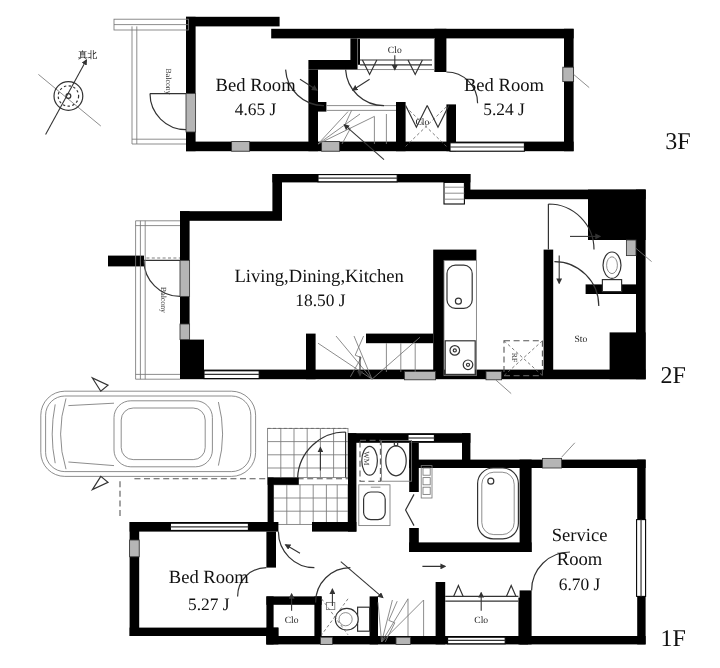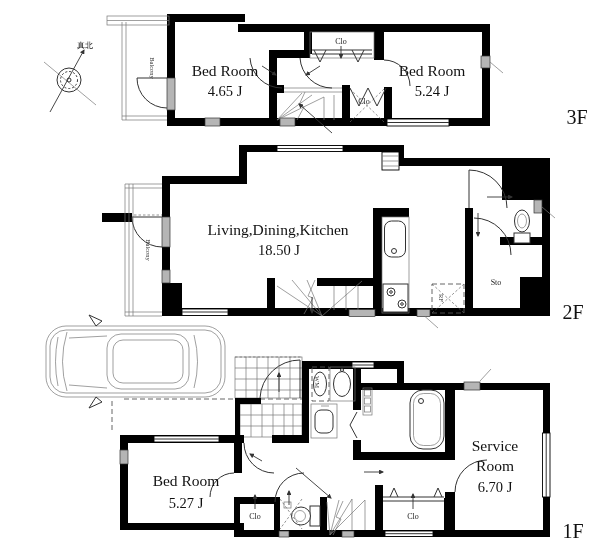--- a/index.html
+++ b/index.html
@@ -1,16 +1,16 @@
 <!DOCTYPE html>
 <html><head>
 <meta charset="utf-8">
 <style>
   html,body{margin:0;padding:0;background:#ffffff;}
-  #plan{width:556px;height:557px;position:relative;background:#fff;font-family:"Liberation Serif","DejaVu Serif",serif;padding-left:12px;}
+  #plan{width:556px;height:557px;position:relative;background:#fff;font-family:"Liberation Serif","DejaVu Serif",serif;}
   svg{display:block}
   .w{fill:#000;}
   .g{fill:#b5b5b5;stroke:#333;stroke-width:.7;}
   .ln{fill:none;stroke:#333;stroke-width:1;}
   .tn{fill:none;stroke:#777;stroke-width:.7;}
   .dsh{fill:none;stroke:#555;stroke-width:.9;stroke-dasharray:5 3;}
   .dsh2{fill:none;stroke:#666;stroke-width:.7;stroke-dasharray:2.5 2;}
   .fx{fill:#fff;stroke:#333;stroke-width:1;}
   .wn{fill:#fff;stroke:#000;stroke-width:.9;}
   .arr{fill:none;stroke:#333;stroke-width:.9;marker-end:url(#ah);}

